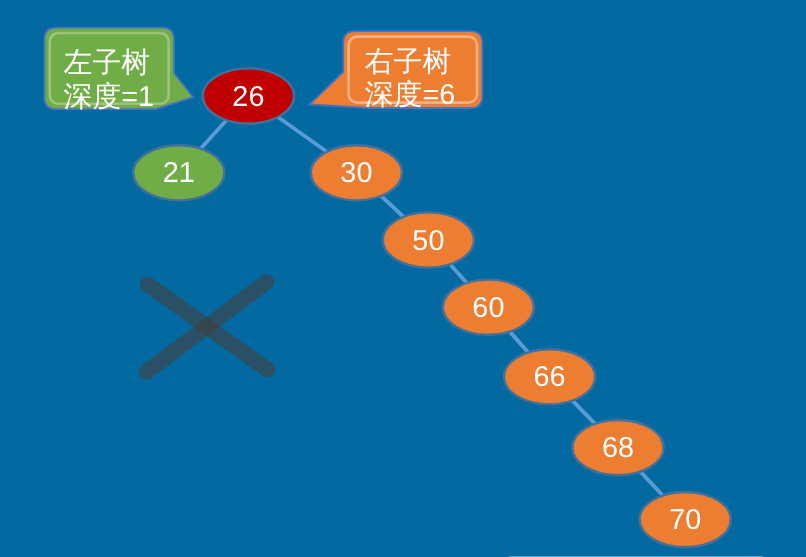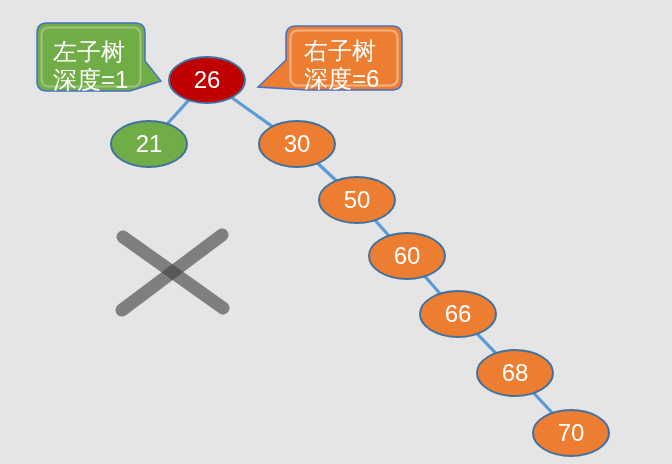--- a/index.html
+++ b/index.html
@@ -5,21 +5,21 @@
   html, body {
     margin: 0;
     padding: 0;
     background: #ffffff;
     font-family: "Liberation Sans", sans-serif;
   }
   .canvas {
     position: relative;
     width: 672px;
     height: 464px;
-    background: #e5e5e5;
+    background: #0369a1;
     overflow: hidden;
   }
   svg { display: block; }
   .edge {
     stroke: #5B9BD5;
     stroke-width: 3.2;
     fill: none;
   }
   .node-ellipse {
     stroke: #41719C;

